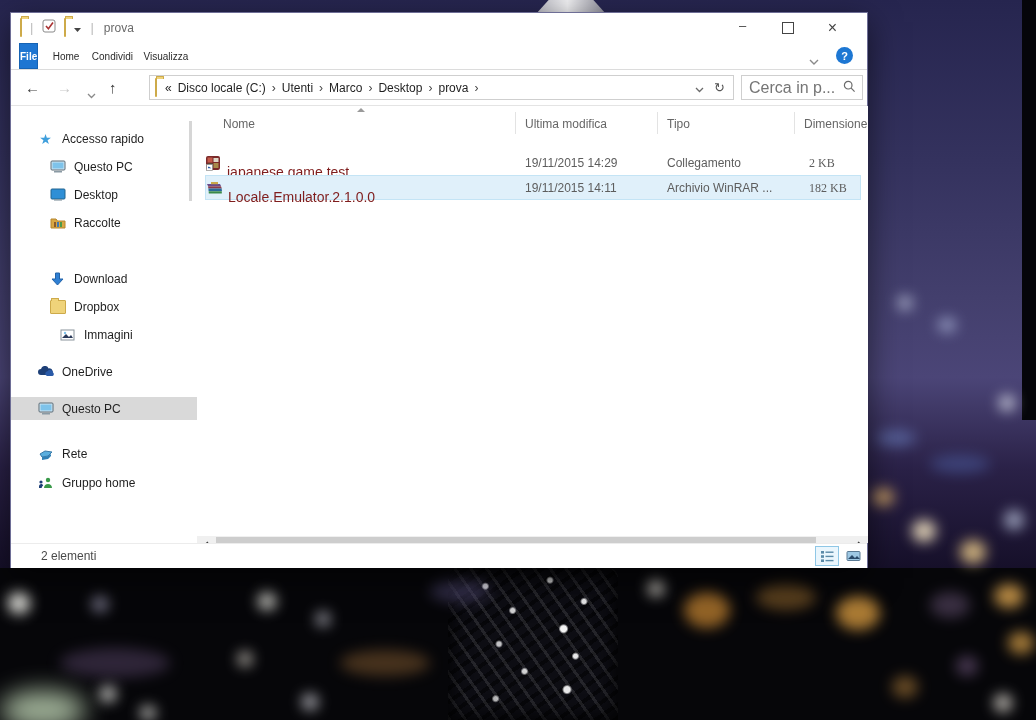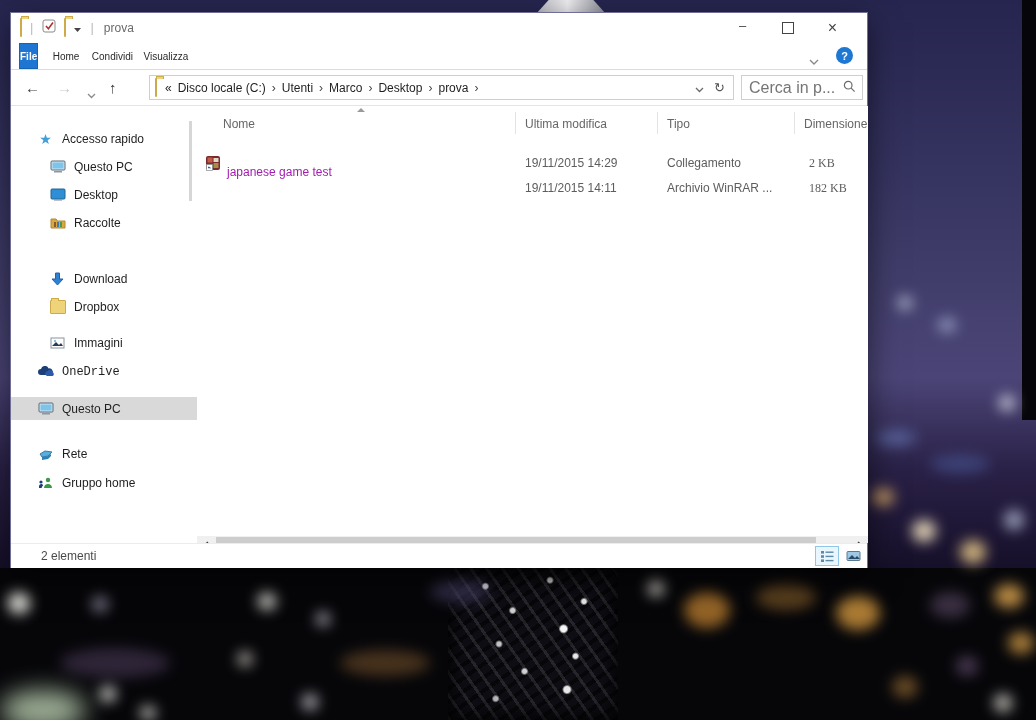--- a/index.html
+++ b/index.html
@@ -73,21 +73,21 @@
   .star{color:#3f9fdc;font-size:14px;line-height:14px;}
   .pin{margin-right:12px;}
   .side-scroll{left:178px;top:15px;width:3px;height:80px;background:#d6d6d6;}
   
   .pane{left:186px;top:93px;width:671px;height:437px;background:#fff;overflow:hidden;}
   .hdr{position:absolute;top:11px;font-size:12px;color:#666;}
   .hdr-div{position:absolute;top:6px;width:1px;height:22px;background:#e3e3e3;}
   .sort-up{position:absolute;left:160px;top:2px;width:0;height:0;border-left:4px solid transparent;border-right:4px solid transparent;border-bottom:4px solid #9a9a9a;}
   .frow{position:absolute;left:8px;width:656px;height:25px;display:flex;align-items:center;}
   .frow.sel{background:#e0f0fa;border:1px solid #c4e4f5;box-sizing:border-box;}
-  .fname{font-size:12px;color:#a21caf;margin-left:6px;white-space:nowrap;margin-top:18px;}
+  .fname{font-size:14px;color:#7f1d1d;margin-left:6px;white-space:nowrap;margin-top:18px;}
   .fmeta{position:absolute;font-size:12px;color:#5d5d5d;white-space:nowrap;}
   .fsize{text-align:left;width:60px;font-family:Liberation Serif, serif;}
   
   .hscroll{position:absolute;left:0px;top:430px;width:671px;height:18px;background:#f0f0f0;display:flex;align-items:center;}
   .hs-arrow{width:17px;height:18px;display:flex;align-items:center;justify-content:center;color:#505050;font-size:10px;}
   .hs-thumb{position:absolute;left:19px;width:600px;height:16px;background:#cdcdcd;}
   
   .statusbar{left:0;top:530px;width:100%;height:25px;background:#fff;border-top:1px solid #ececec;box-sizing:border-box;}
   .status-text{font-size:12px;color:#4a4a4a;line-height:24px;}
   .viewbtn{position:absolute;top:2px;width:24px;height:20px;display:flex;align-items:center;justify-content:center;box-sizing:border-box;}
@@ -296,36 +296,36 @@
       <span class="side-ico">
           <span class="folder12" style="width:14px;height:12px;"></span>
         </span>
       <span class="lbl">Dropbox</span>
       <span class="pin">
         <svg width="9" height="10" viewBox="0 0 9 10">
             <path d="M5.5 1l2.5 2.5-1.6.4-2 2L4 8.5 1.5 6 3 5.6l2-2z" fill="#8a8a8a"></path>
           </svg>
       </span>
     </div>
-    <div class="side-item" style="top:225px;padding-left:38px;">
+    <div class="side-item" style="top:217px;padding-left:48px;">
       <span class="side-ico">
         <svg width="15" height="12" viewBox="0 0 15 12">
             <rect x="1" y="1" width="13" height="10" fill="#fff" stroke="#8a949c"></rect>
             <path d="M2 9l4-4 3 3 2-2 2 3z" fill="#2a3a5a"></path>
             <circle cx="5" cy="4" r="1.2" fill="#7ec3ea"></circle>
           </svg>
       </span>
       <span class="lbl">Immagini</span>
       <span class="pin">
         <svg width="9" height="10" viewBox="0 0 9 10">
             <path d="M5.5 1l2.5 2.5-1.6.4-2 2L4 8.5 1.5 6 3 5.6l2-2z" fill="#8a8a8a"></path>
           </svg>
       </span>
     </div>
-    <div class="side-item" style="top:254px;padding-left:26px;font-family:Liberation Mono, monospace;">
+    <div class="side-item" style="top:254px;padding-left:26px;">
       <span class="side-ico">
         <svg width="17" height="11" viewBox="0 0 17 11">
             <path d="M4 9a3 3 0 010-6 4 4 0 017.6-.6A3.2 3.2 0 0113 9z" fill="#1d3f77"></path>
             <path d="M10 10a2.4 2.4 0 01.4-4.7A3 3 0 0116 6.5 2 2 0 0115.5 10z" fill="#2a5aa8"></path>
           </svg>
       </span>
       <span class="lbl">OneDrive</span>
     </div>
     <div class="side-item sel" style="top:291px;padding-left:26px;">
       <span class="side-ico">
@@ -381,20 +381,32 @@
             <rect x="1.5" y="9.5" width="6" height="6" fill="#fff" stroke="#8a8a8a" stroke-width=".7"></rect>
             <path d="M3 14v-2.2c1.6 0 2.6.6 3.2 1.8-.9-.4-1.9-.5-3.2-.4z" fill="#2a5aa8"></path>
           </svg>
       </span>
       <span class="fname">japanese game test</span>
     </div>
     <span class="fmeta" style="left:328px;top:50px;">19/11/2015 14:29</span>
     <span class="fmeta" style="left:470px;top:50px;">Collegamento</span>
     <span class="fmeta fsize" style="left:612px;top:50px;">2 KB</span>
 
+    <div class="frow sel" style="top:69px;">
+      <span style="display:inline-flex;">
+        <svg width="16" height="16" viewBox="0 0 16 16">
+            <path d="M1 4h13l1 2H2z" fill="#6a4a8a"></path>
+            <path d="M2 6.2h13l.8 2.2H2.4z" fill="#8a3a4a"></path>
+            <path d="M2.4 8.6h13.2l.4 2.4H2.6z" fill="#2a6a9a"></path>
+            <path d="M2.6 11.2h13.2v2.4H2.8z" fill="#3a8a4a"></path>
+            <rect x="5" y="2" width="7" height="2.2" fill="#caa84a"></rect>
+          </svg>
+      </span>
+      <span class="fname">Locale.Emulator.2.1.0.0</span>
+    </div>
     <span class="fmeta" style="left:328px;top:75px;">19/11/2015 14:11</span>
     <span class="fmeta" style="left:470px;top:75px;">Archivio WinRAR ...</span>
     <span class="fmeta fsize" style="left:612px;top:75px;">182 KB</span>
 
     <div class="hscroll">
       <span class="hs-arrow">
         <svg width="6" height="9" viewBox="0 0 6 9">
             <path d="M5 1L1 4.5 5 8" stroke="#404040" stroke-width="1.4" fill="none"></path>
           </svg>
       </span>

